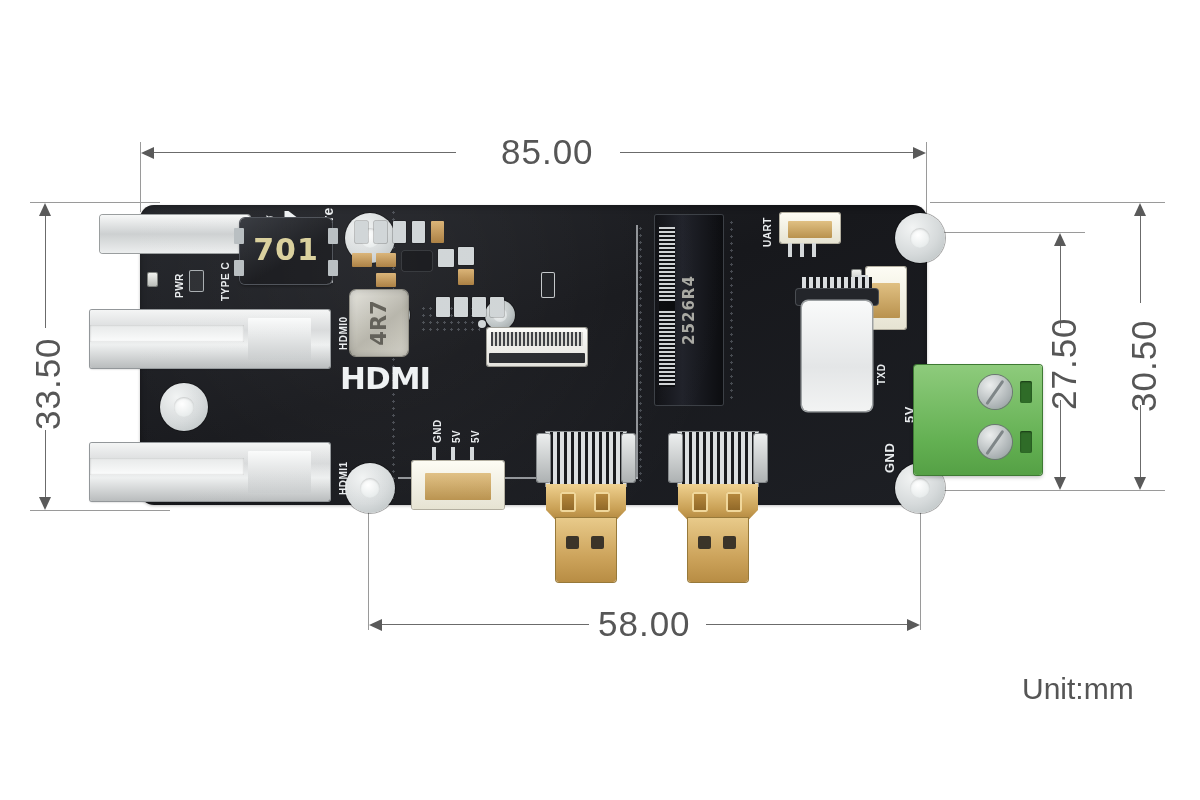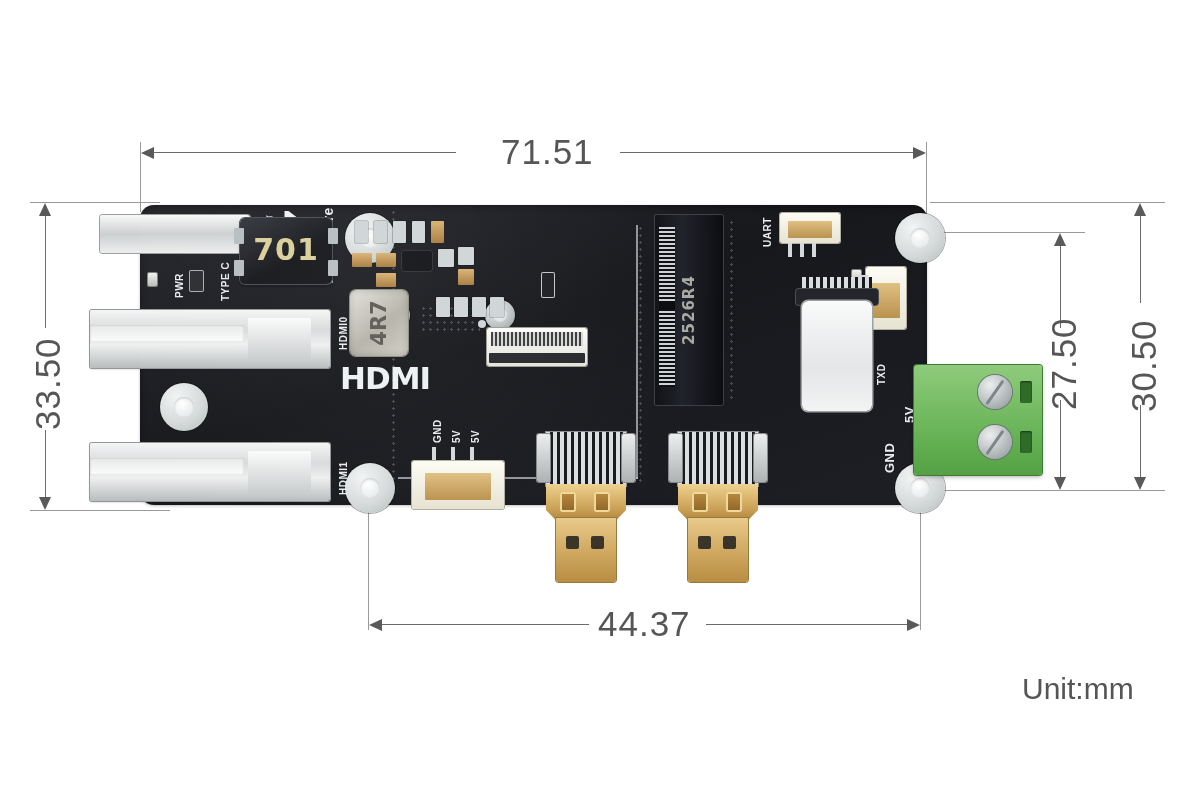--- a/index.html
+++ b/index.html
@@ -172,21 +172,21 @@
 <body>
 
 <div id="stage">
 
   <div class="extline v" style="left:140px;top:142px;height:70px;"></div>
   <div class="extline v" style="left:926px;top:142px;height:75px;"></div>
   <div class="dimline h" style="left:146px;top:152px;width:310px;"></div>
   <div class="dimline h" style="left:620px;top:152px;width:300px;"></div>
   <div class="arrow left" style="left:141px;top:147px;"></div>
   <div class="arrow right" style="left:913px;top:147px;"></div>
-  <div class="dimtext" style="left:501px;top:132px;">71.51</div>
+  <div class="dimtext" style="left:501px;top:132px;">85.00</div>
 
   <div class="extline h" style="left:30px;top:202px;width:130px;"></div>
   <div class="extline h" style="left:30px;top:510px;width:140px;"></div>
   <div class="dimline v" style="left:45px;top:208px;height:120px;"></div>
   <div class="dimline v" style="left:45px;top:430px;height:75px;"></div>
   <div class="arrow up" style="left:39px;top:203px;"></div>
   <div class="arrow down" style="left:39px;top:497px;"></div>
   <div class="dimtext vert" style="left:28px;top:430px;">33.50</div>
 
   <div class="extline h" style="left:930px;top:202px;width:235px;"></div>
@@ -204,21 +204,21 @@
   <div class="arrow up" style="left:1054px;top:233px;"></div>
   <div class="arrow down" style="left:1054px;top:477px;"></div>
   <div class="dimtext vert" style="left:1044px;top:410px;">27.50</div>
 
   <div class="extline v" style="left:368px;top:470px;height:160px;"></div>
   <div class="extline v" style="left:920px;top:470px;height:160px;"></div>
   <div class="dimline h" style="left:374px;top:624px;width:215px;"></div>
   <div class="dimline h" style="left:706px;top:624px;width:208px;"></div>
   <div class="arrow left" style="left:369px;top:619px;"></div>
   <div class="arrow right" style="left:907px;top:619px;"></div>
-  <div class="dimtext" style="left:598px;top:604px;">44.37</div>
+  <div class="dimtext" style="left:598px;top:604px;">58.00</div>
 
   <div class="unittext" style="left:1022px;top:672px;">Unit:mm</div>
 
   <div id="board">
 
     <div class="vias" style="left:250px;top:4px;width:6px;height:290px;"></div>
     <div class="vias" style="left:497px;top:20px;width:6px;height:258px;"></div>
     <div class="vias" style="left:280px;top:100px;width:60px;height:30px;"></div>
     <div class="trace" style="left:258px;top:272px;width:240px;height:2px;"></div>
     <div class="trace" style="left:496px;top:20px;width:2px;height:254px;"></div>

